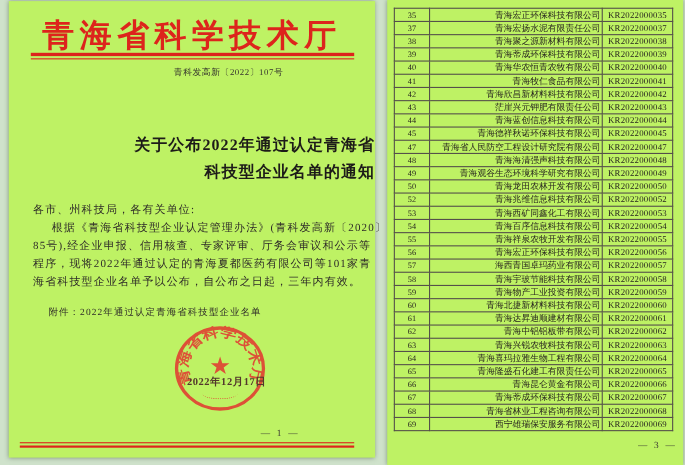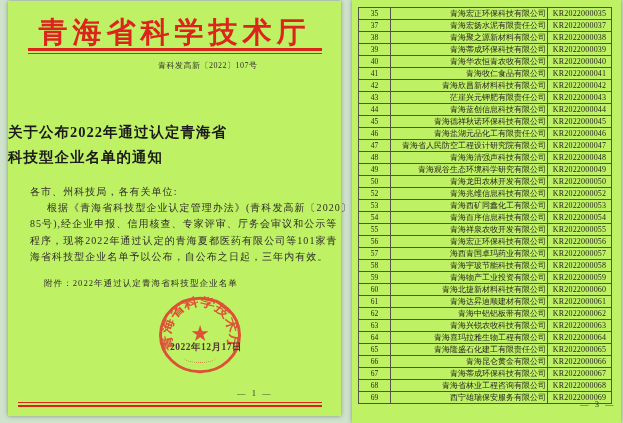--- a/index.html
+++ b/index.html
@@ -20,21 +20,21 @@
 
   
   .agency-header{
     position:absolute;top:12px;left:0;width:100%;text-align:center;
     font-size:29px;font-weight:bold;color:var(--red);letter-spacing:5px;white-space:nowrap;
   }
   .red-rule{position:absolute;top:47px;left:20px;right:19px;border-top:3px solid var(--red);}
   .red-rule::after{content:"";display:block;margin-top:2px;border-top:1px solid var(--red);}
   .doc-number{position:absolute;top:59px;left:150px;font-size:8px;color:#33302c;letter-spacing:.5px;white-space:nowrap;}
   .notice-title{
-    position:absolute;top:119px;left:0;width:100%;text-align:left;
+    position:absolute;top:119px;left:0;width:100%;text-align:right;
     font-size:14.5px;font-weight:bold;color:#1d1b19;line-height:25px;letter-spacing:1px;
   }
   .body-block{
     position:absolute;top:183px;left:22px;width:292px;
     font-size:10px;color:var(--ink);line-height:16.2px;letter-spacing:1.05px;white-space:nowrap;
   }
   .body-line.indent{padding-left:17px;}
   .attachment{position:absolute;top:277px;left:36px;font-size:8.6px;color:var(--ink);letter-spacing:1px;white-space:nowrap;}
 
   .seal{position:absolute;left:150px;top:295px;width:84px;height:78px;opacity:.92;}
@@ -163,25 +163,20 @@
           <td class="num">44</td>
           <td class="name">青海蓝创信息科技有限公司</td>
           <td class="code">KR2022000044</td>
         </tr>
         <tr>
           <td class="num">45</td>
           <td class="name">青海德祥秋诺环保科技有限公司</td>
           <td class="code">KR2022000045</td>
         </tr>
         <tr>
-          <td class="num">46</td>
-          <td class="name">青海盐湖元品化工有限责任公司</td>
-          <td class="code">KR2022000046</td>
-        </tr>
-        <tr>
           <td class="num">47</td>
           <td class="name">青海省人民防空工程设计研究院有限公司</td>
           <td class="code">KR2022000047</td>
         </tr>
         <tr>
           <td class="num">48</td>
           <td class="name">青海海清强声科技有限公司</td>
           <td class="code">KR2022000048</td>
         </tr>
         <tr>

